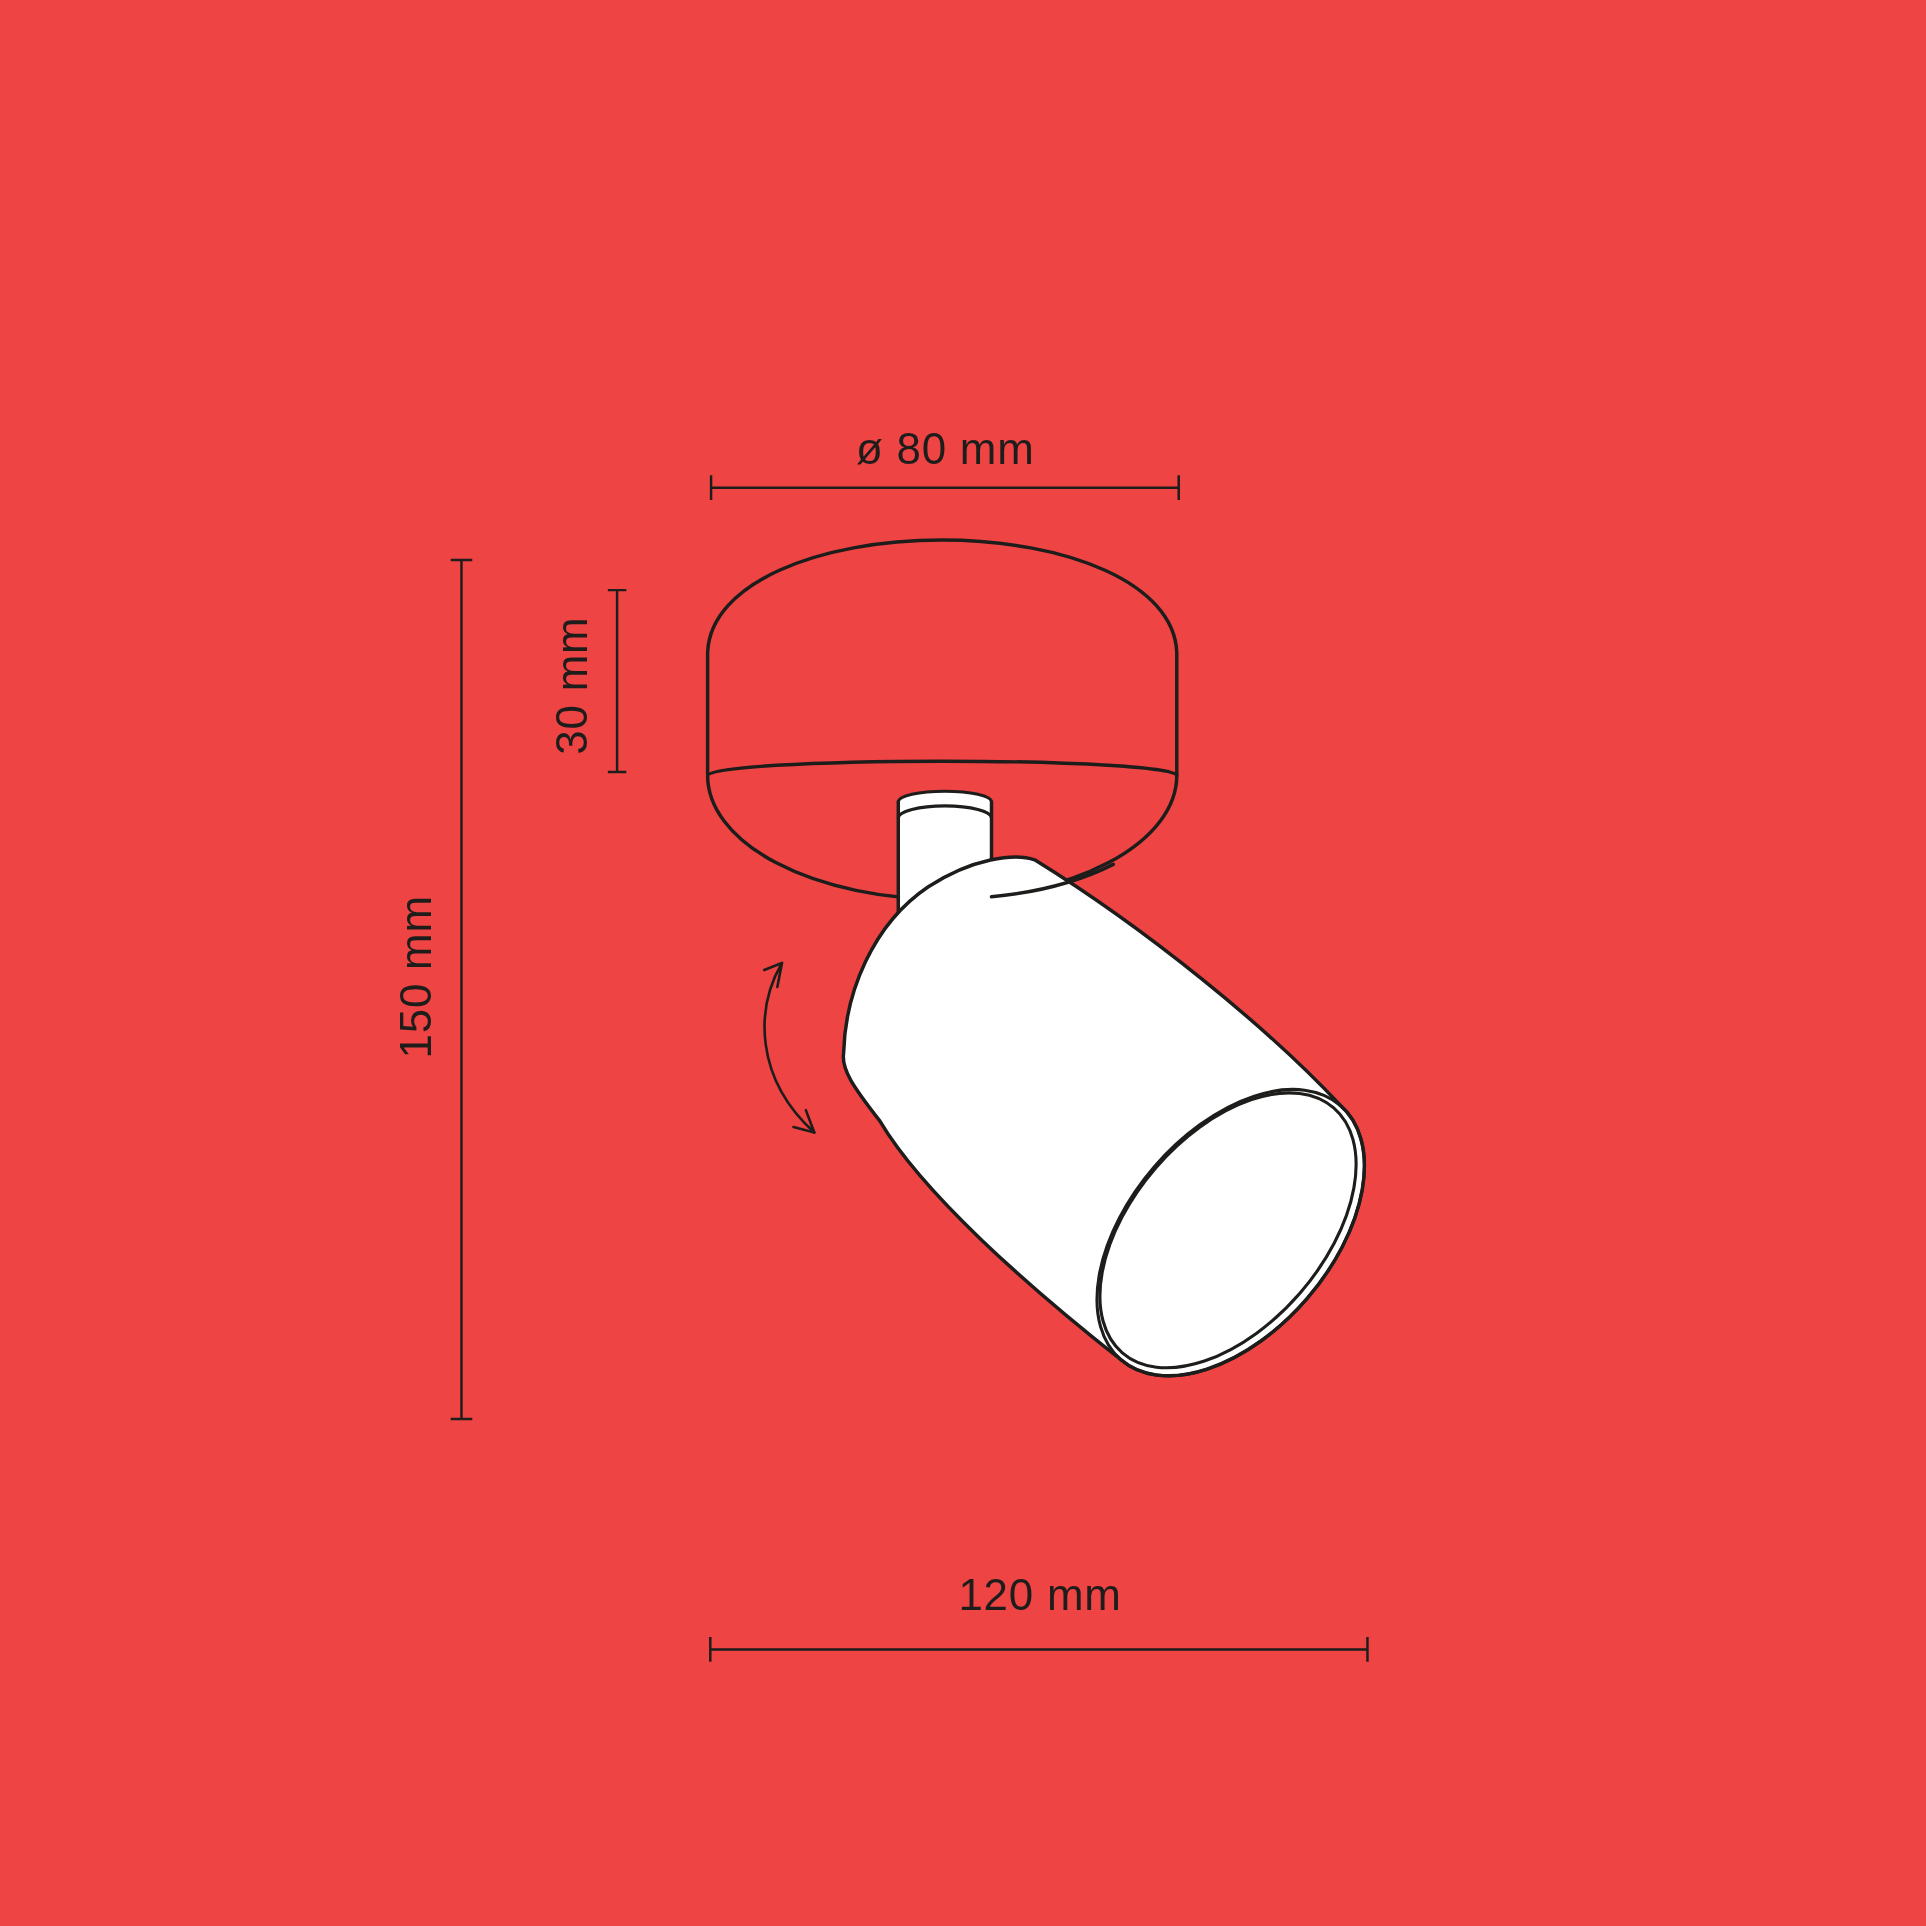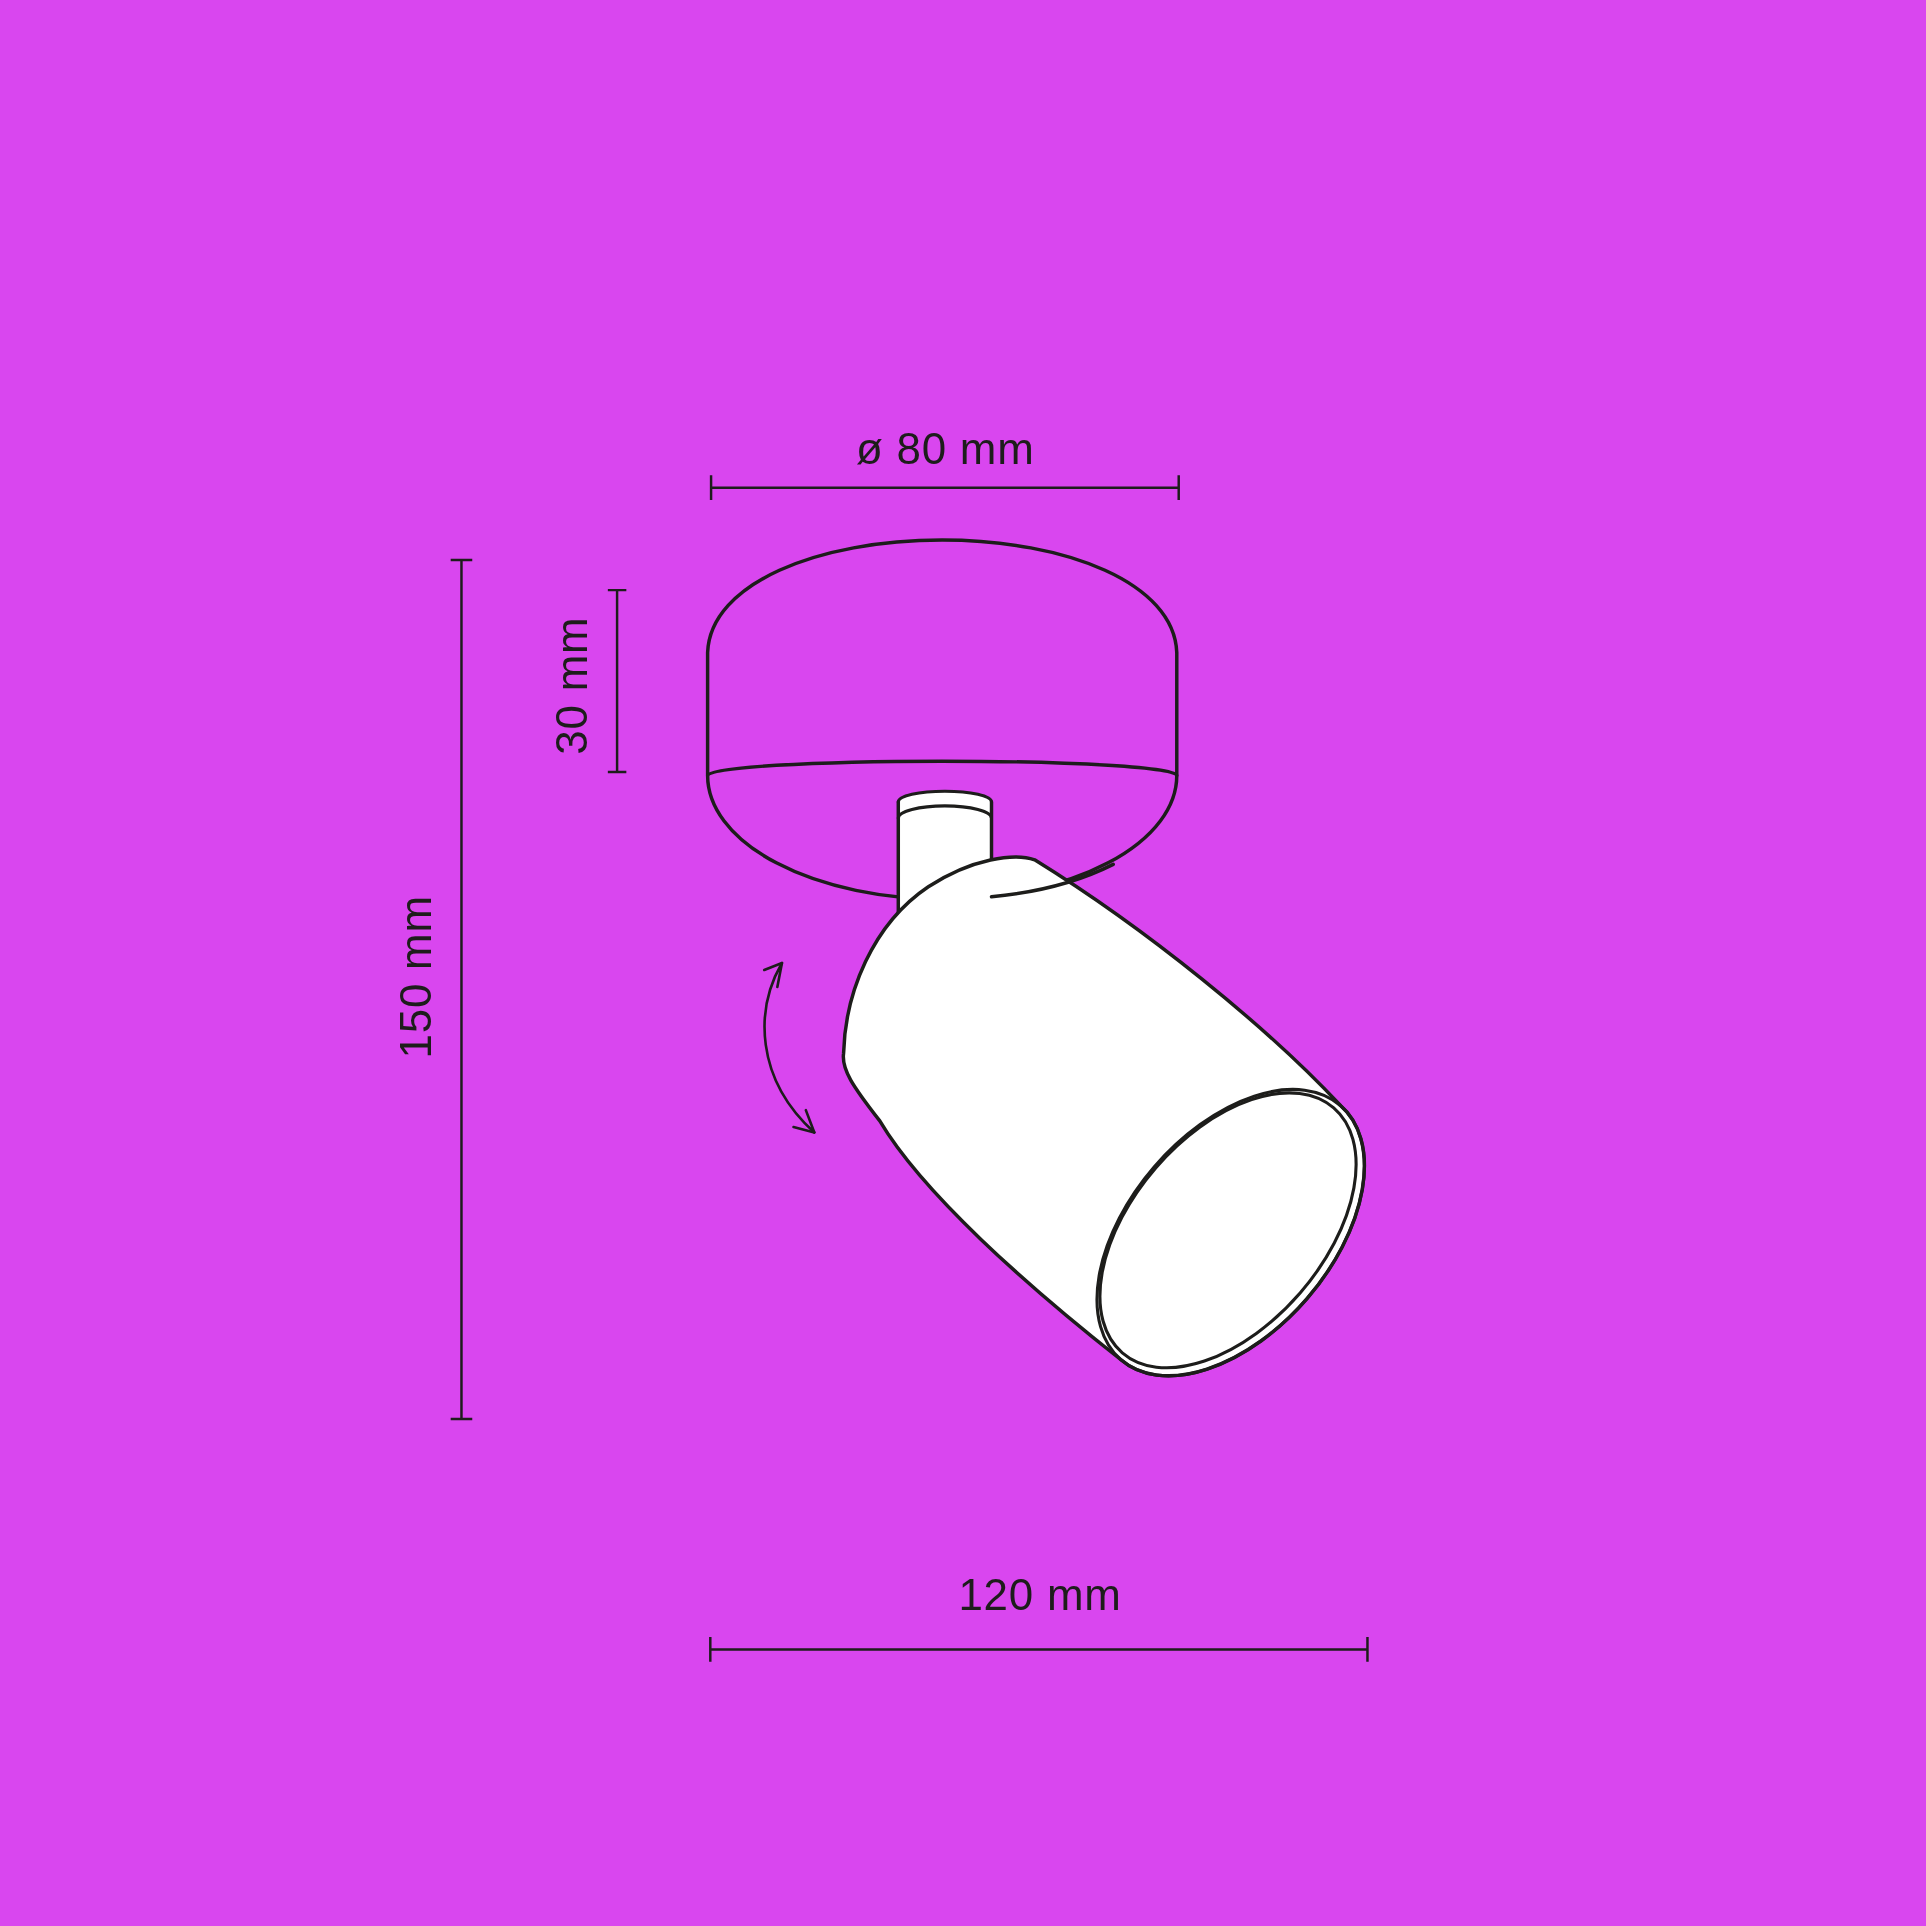--- a/index.html
+++ b/index.html
@@ -1,20 +1,20 @@
 <!DOCTYPE html>
 <html style="font-size:12.3px"><head>
 <meta charset="utf-8">
 <style>
   html, body { margin: 0; padding: 0; background: #ffffff; }
   .stage {
     position: relative;
     width: 1926px;
     height: 1926px;
-    background: #d946ef;
+    background: #ef4444;
     font-family: "Liberation Sans", "DejaVu Sans", sans-serif;
   }
   svg { display: block; }
   text {
     font-family: "Liberation Sans", "DejaVu Sans", sans-serif;
     font-size: 57px;
     fill: #1d1d1b;
     letter-spacing: 1px;
   }
   .draw  { fill: none; stroke: #1d1d1b; stroke-width: 4.5; stroke-linecap: round; stroke-linejoin: round; }

